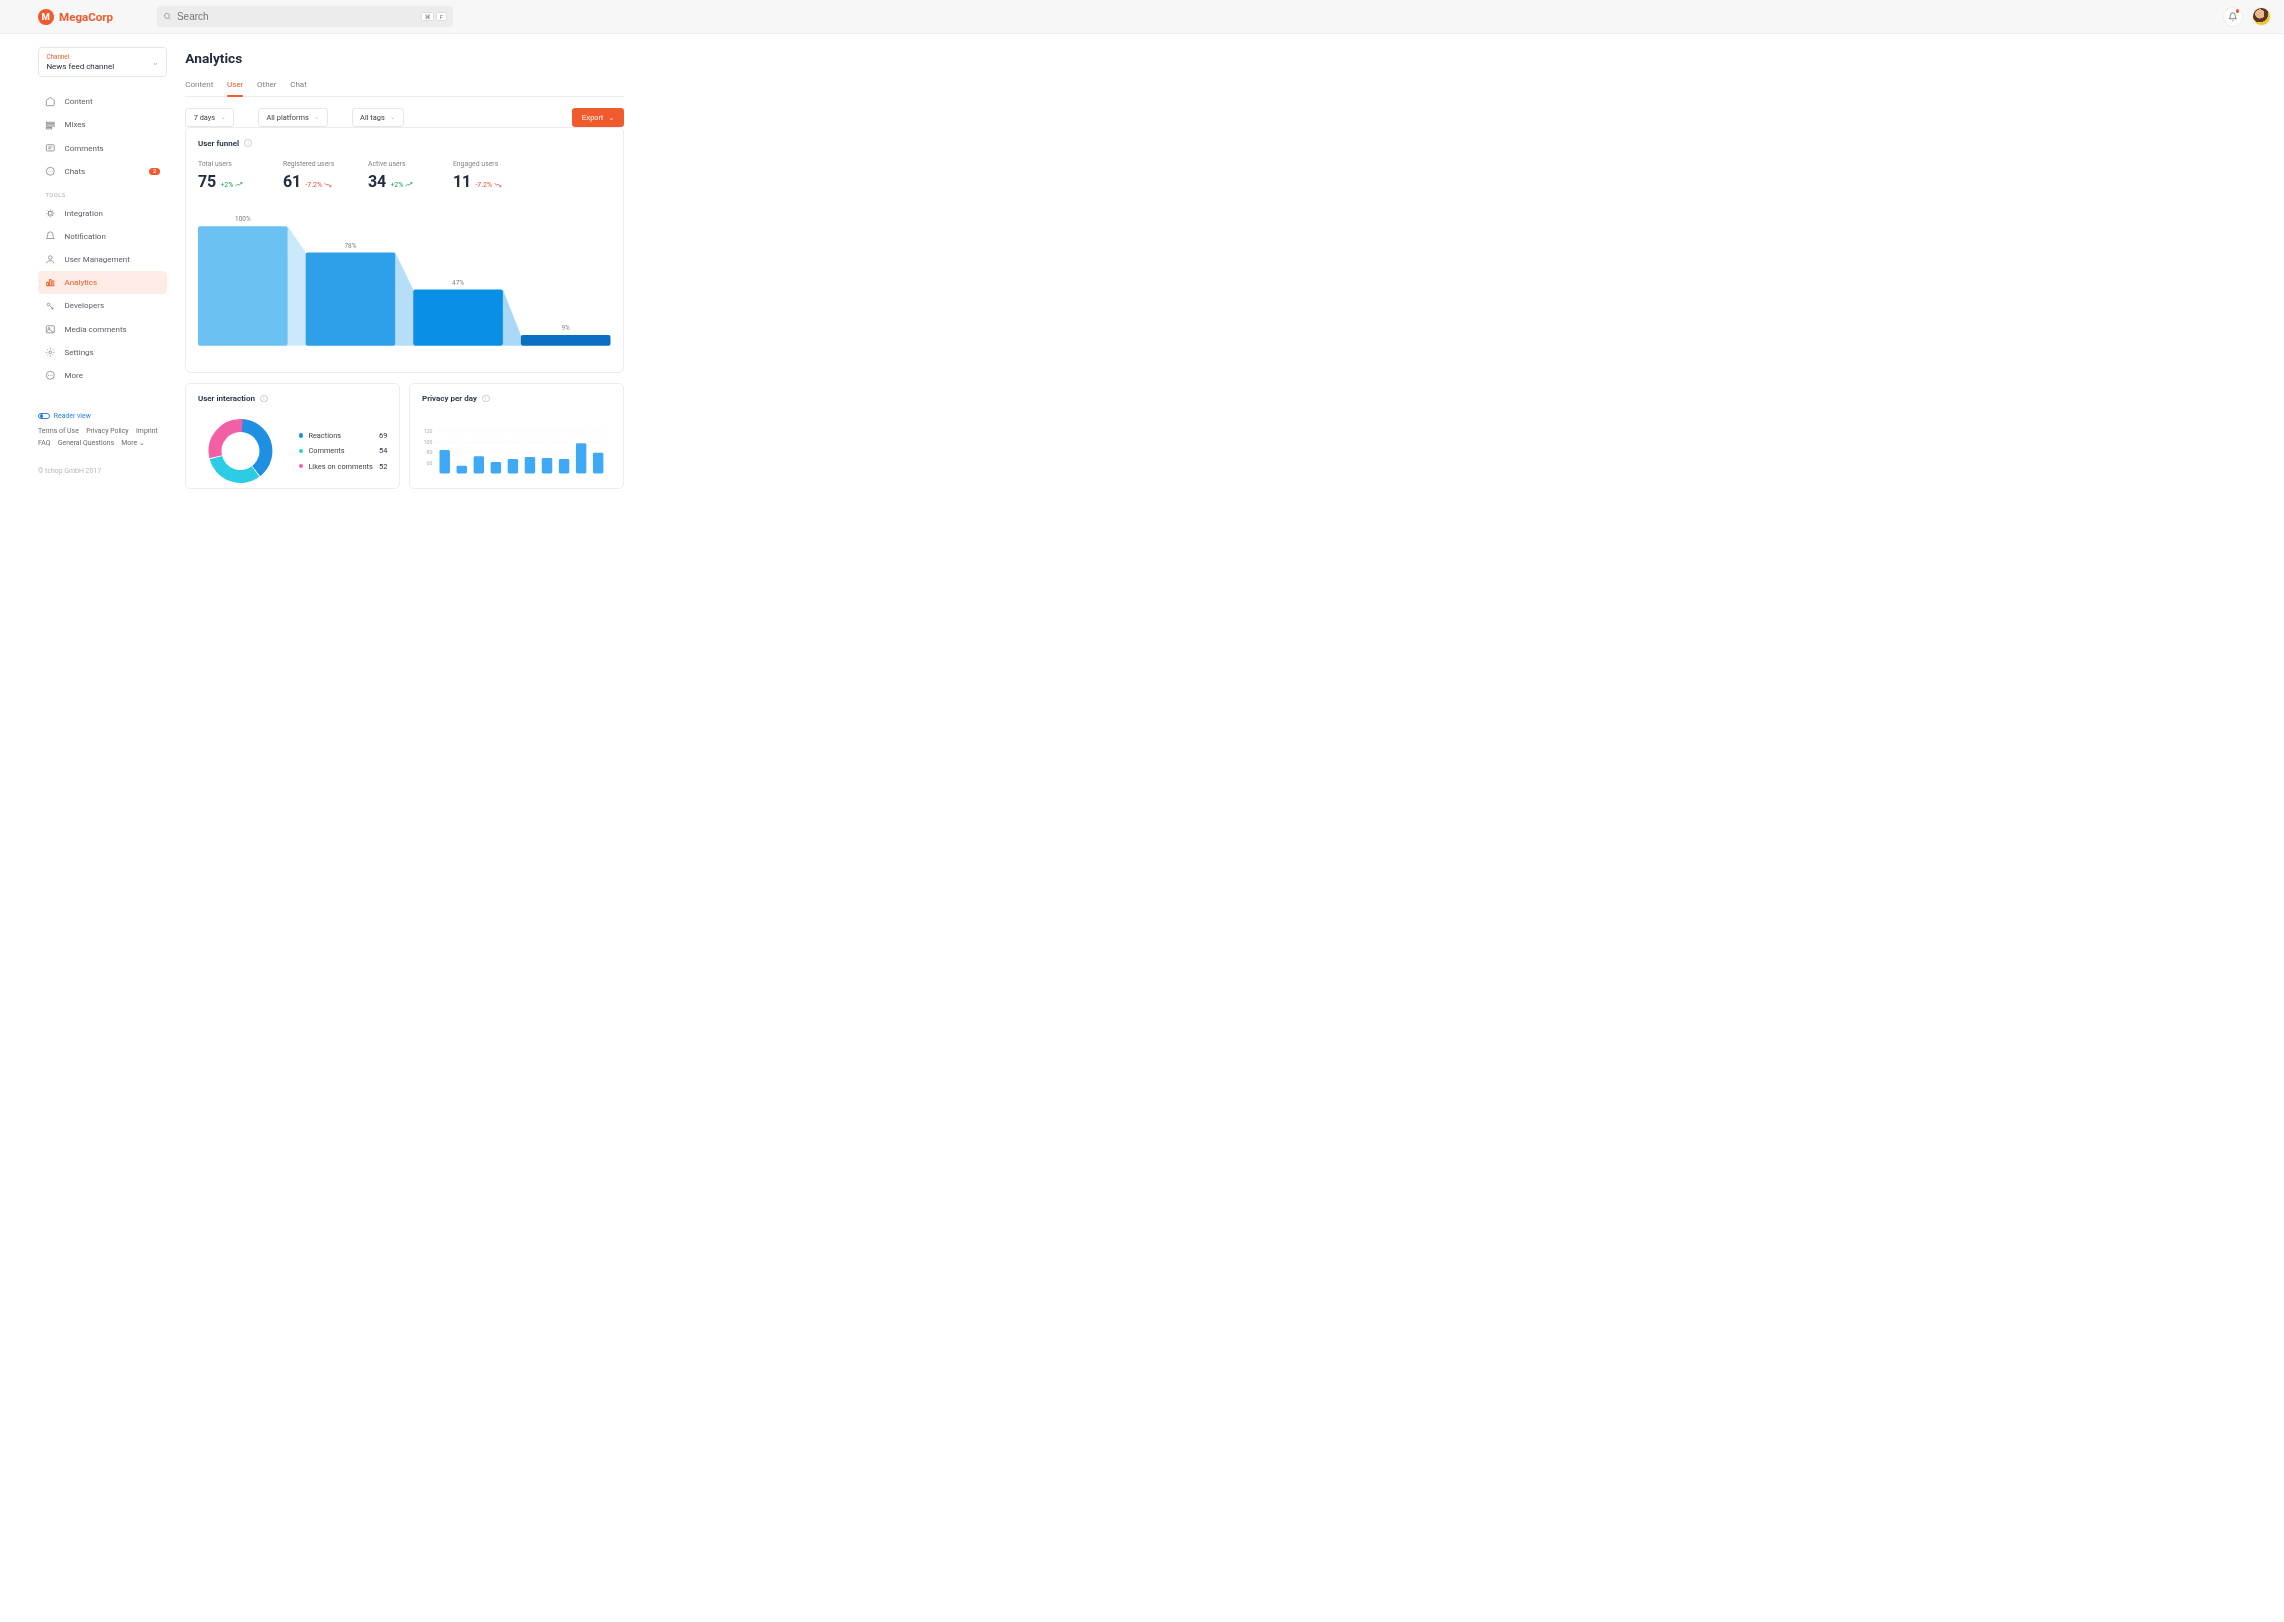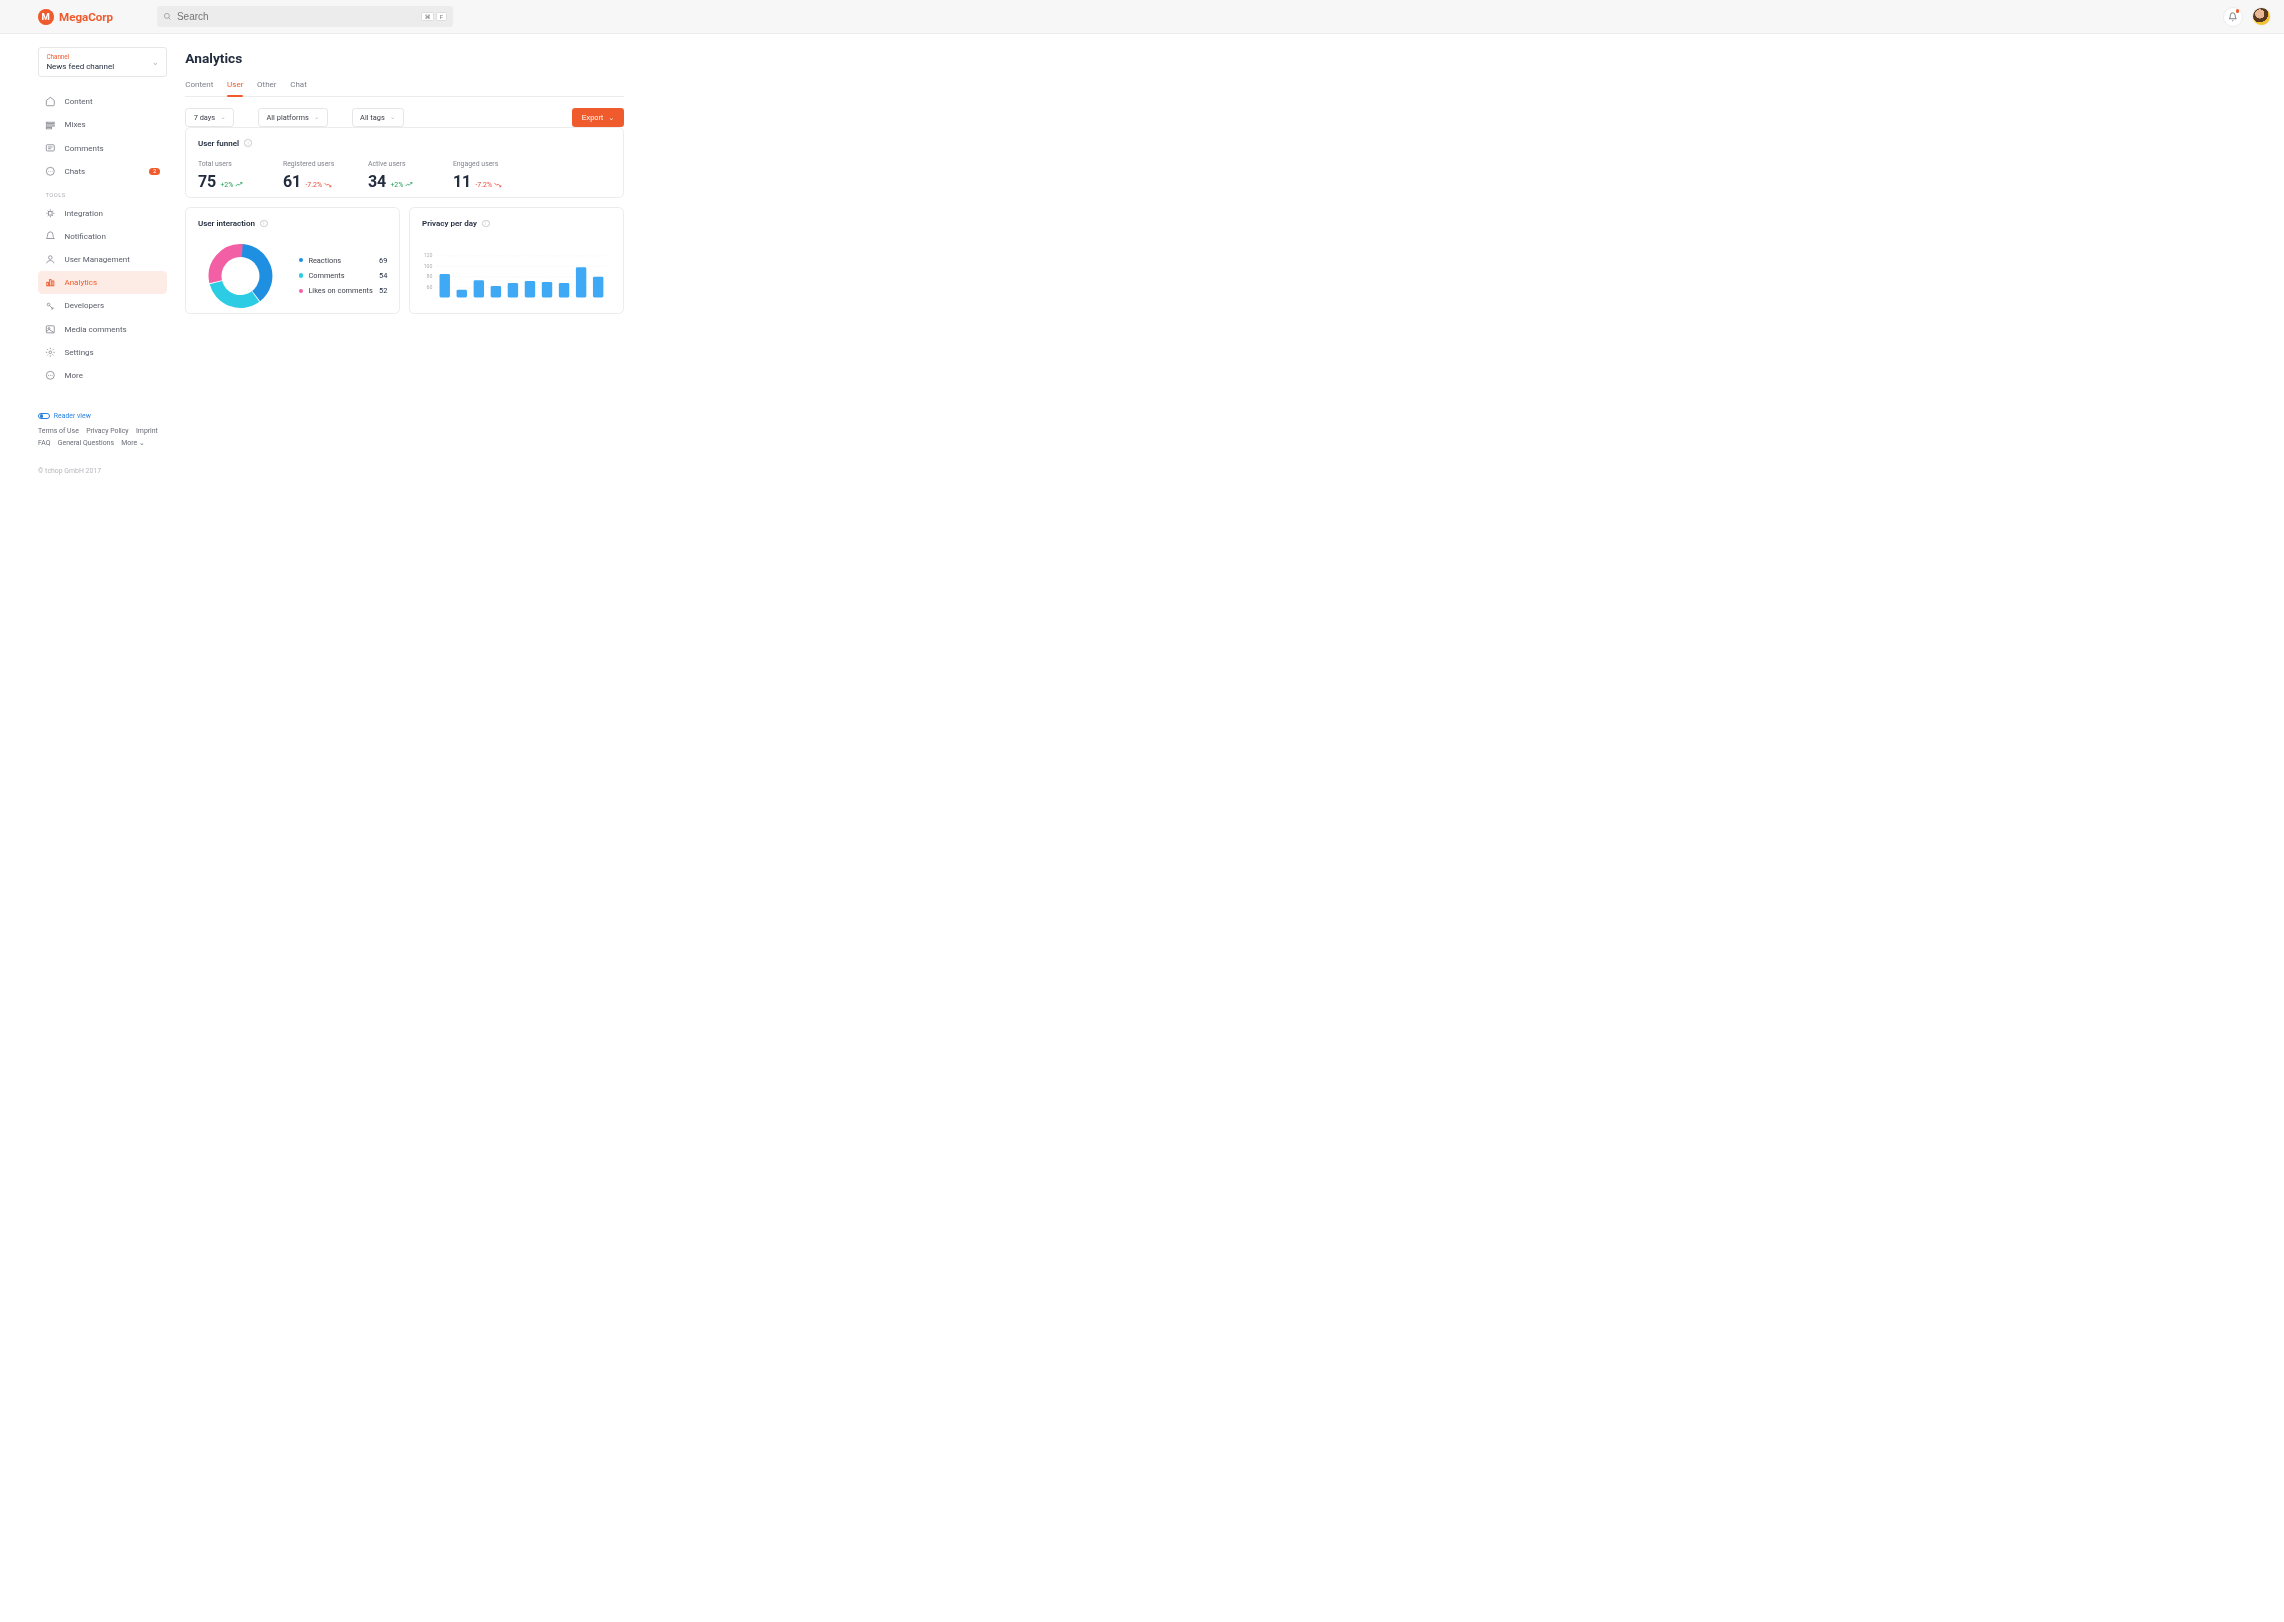--- a/index.html
+++ b/index.html
@@ -347,20 +347,35 @@
             <div class="stat-label">Engaged users</div>
     <div class="stat-row">
               <div class="stat-value">11</div>
     <div class="delta down">-7.2% <svg width="7.4" height="5.3" viewBox="0 0 14 10">
                   <polyline points="1,2 5,6 8,4 13,9" fill="none" stroke="#E74C3C" stroke-width="1.5"></polyline>
                   <polyline points="10,9 13,9 13,6" fill="none" stroke="#E74C3C" stroke-width="1.5"></polyline>
                 </svg></div>
             </div>
           </div>
         </div>
+      <div class="funnel-chart">
+        <svg class="funnel-svg" viewBox="0 0 830 290" id="funnel-svg">
+            <text class="funnel-label" x="90" y="30">100%</text>
+            <rect x="0" y="40" width="180" height="240" rx="4" fill="#6BC1F2"></rect>
+            <path d="M180,40 L216,92.80000000000001 L216,280 L180,280 Z" fill="#6BC1F2" opacity="0.35"></path>
+            <text class="funnel-label" x="306" y="82.80000000000001">78%</text>
+            <rect x="216" y="92.80000000000001" width="180" height="187.2" rx="4" fill="#2EA0EA"></rect>
+            <path d="M396,92.80000000000001 L432,167.2 L432,280 L396,280 Z" fill="#2EA0EA" opacity="0.35"></path>
+            <text class="funnel-label" x="522" y="157.2">47%</text>
+            <rect x="432" y="167.2" width="180" height="112.8" rx="4" fill="#0A8FE6"></rect>
+            <path d="M612,167.2 L648,258.4 L648,280 L612,280 Z" fill="#0A8FE6" opacity="0.35"></path>
+            <text class="funnel-label" x="738" y="248.39999999999998">9%</text>
+            <rect x="648" y="258.4" width="180" height="21.6" rx="4" fill="#0A6FC2"></rect>
+          </svg>
+      </div>
     </div>
 
     <div class="bottom-row">
       <div class="card">
         <div class="card-header">
           <div class="card-title">User interaction</div>
           <div class="info-icon">i</div>
         </div>
         <div class="donut-area">
           <svg width="85" height="74" viewBox="0 0 160 160" id="donut-svg">

